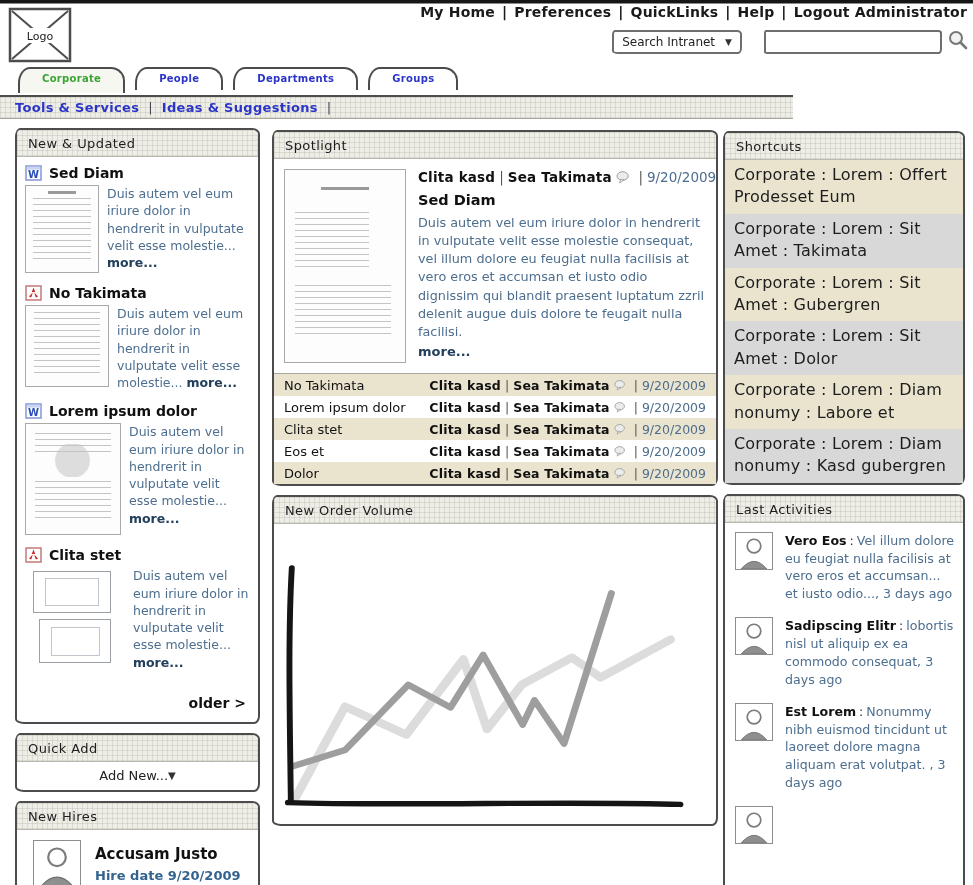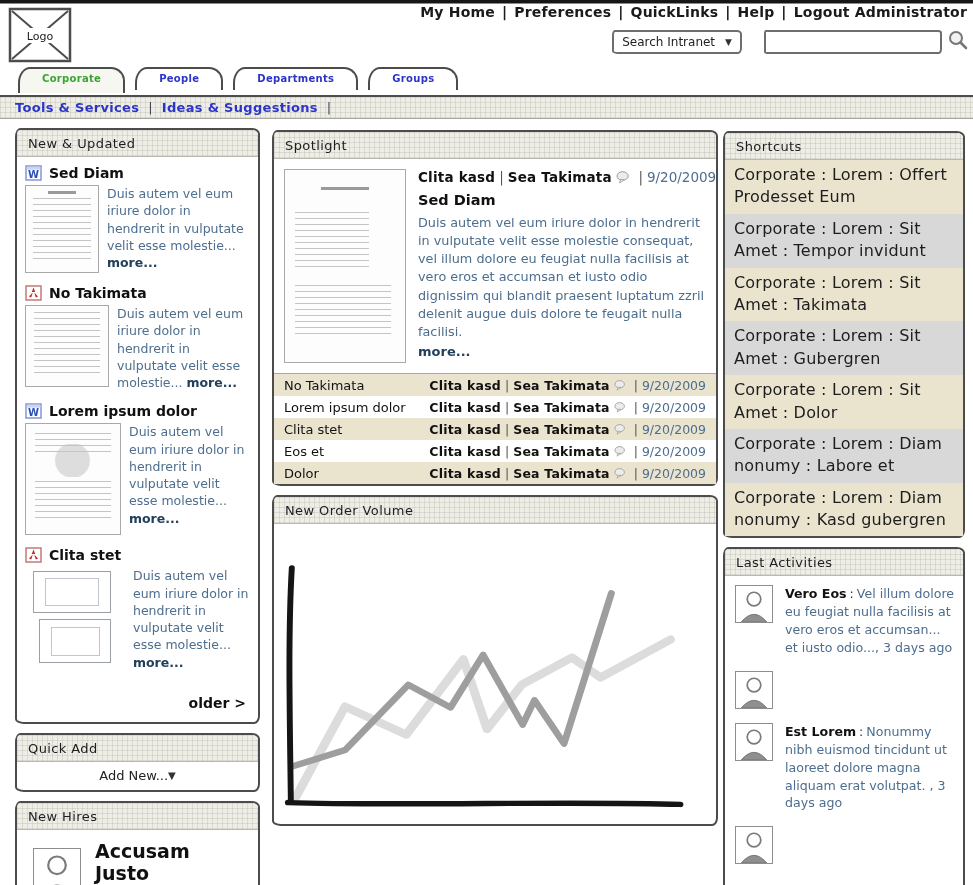--- a/index.html
+++ b/index.html
@@ -32,21 +32,21 @@
     font-weight:bold; letter-spacing:.3px; cursor:pointer; }
   .tab a { text-decoration:none; color:#2b35c8; }
   .tab.active { background:#f7f7f1; padding-bottom:8px; margin-bottom:-3px; }
   .tab.active a { color:#3aa532; }
   .grid-tex {
     background-color:#efeee6;
     background-image:
       repeating-linear-gradient(0deg, rgba(150,150,140,.22) 0 1px, transparent 1px 5px),
       repeating-linear-gradient(90deg, rgba(150,150,140,.22) 0 1px, transparent 1px 5px);
   }
-  .subnav { position:absolute; left:0; top:95px; width:973px; height:24px; z-index:2;
+  .subnav { position:absolute; left:0; top:95px; width:793px; height:24px; z-index:2;
     border-top:2px solid #4c4c4c; border-bottom:1px solid #a8a8a0;
     font-size:13px; font-weight:bold; padding:3px 0 0 15px; letter-spacing:.3px; }
   .subnav a { color:#2b35c8; text-decoration:none; cursor:pointer; }
   .subnav .pipe { margin:0 9px; color:#445; font-weight:normal; }
   
   .col-left   { position:absolute; left:15px;  top:128px; width:245px; }
   .col-center { position:absolute; left:272px; top:130px; width:446px; }
   .col-right  { position:absolute; left:723px; top:131px; width:242px; }
   
   .panel { background:#fff; border:2px solid #4c4c4c;
@@ -72,21 +72,21 @@
   .older { text-align:right; padding:4px 12px 10px; }
   .older a { font-size:14px; font-weight:bold; color:#111; text-decoration:none; cursor:pointer; }
   
   .qa-row { display:flex; justify-content:center; align-items:center;
     padding:6px 10px 7px; font-size:13px; color:#222; cursor:pointer; }
   .qa-row .arrow { font-size:10px; color:#333; }
   
   .nh-item { display:flex; gap:14px; align-items:center; padding:10px 10px 6px 16px; }
   .avatar { border:1px solid #8d8d8d; background:#fff; flex:none;
     display:flex; align-items:flex-end; justify-content:center; overflow:hidden; }
-  .nh-name { font-size:19px; font-weight:bold; color:#111; margin-bottom:5px; }
+  .nh-name { font-size:15px; font-weight:bold; color:#111; margin-bottom:5px; }
   .nh-date { font-size:13px; font-weight:bold; color:#33638f; text-decoration:none; cursor:pointer; display:block; }
   
   .sp-feature { display:flex; gap:12px; padding:10px 10px 4px; }
   .sp-thumb { width:122px; height:194px; }
   .sp-text { flex:1; min-width:0; }
   .meta { font-size:13.5px; color:#111; white-space:nowrap; }
   .meta b { font-weight:bold; letter-spacing:.2px; }
   .meta .pipe { font-weight:normal; color:#555; margin:0 4px; }
   .meta .date { color:#4d6e8e; }
   .sp-heading { font-size:14.5px; font-weight:bold; color:#111; margin:7px 0 6px; }
@@ -355,21 +355,20 @@
       </div>
     </div>
   </div>
 
   <div class="col-right">
 
     <div class="panel">
       <div class="pstrip grid-tex">Shortcuts</div>
       <div>
         <a class="sc-item">Corporate : Lorem : Offert Prodesset Eum</a>
-        <a class="sc-item">Corporate : Lorem : Sit Amet : Tempor invidunt</a>
         <a class="sc-item">Corporate : Lorem : Sit Amet : Takimata</a>
         <a class="sc-item">Corporate : Lorem : Sit Amet : Gubergren</a>
         <a class="sc-item">Corporate : Lorem : Sit Amet : Dolor</a>
         <a class="sc-item">Corporate : Lorem : Diam nonumy : Labore et</a>
         <a class="sc-item">Corporate : Lorem : Diam nonumy : Kasd gubergren</a>
       </div>
     </div>
 
     <div class="panel" style="min-height:450px;">
       <div class="pstrip grid-tex">Last Activities</div>
@@ -384,20 +383,21 @@
         <p class="la-text"><a class="la-name">Vero Eos</a><span class="la-sep">:</span><span>Vel illum dolore eu feugiat nulla facilisis at vero eros et accumsan... et iusto odio..., 3 days ago</span></p>
       </div>
 
       <div class="la-item">
         <div class="avatar" style="width:38px;height:38px;">
           <svg width="34" height="34" viewBox="0 0 40 40">
               <circle cx="20" cy="13" r="8" fill="none" stroke="#7b7b7b" stroke-width="2"></circle>
               <path d="M5 40 Q20 22 35 40 Z" fill="#8f8f8f" stroke="#6f6f6f"></path>
             </svg>
         </div>
+        <p class="la-text"><a class="la-name">Sadipscing Elitr</a><span class="la-sep">:</span><span>lobortis nisl ut aliquip ex ea commodo consequat, 3 days ago</span></p>
       </div>
 
       <div class="la-item">
         <div class="avatar" style="width:38px;height:38px;">
           <svg width="34" height="34" viewBox="0 0 40 40">
               <circle cx="20" cy="13" r="8" fill="none" stroke="#7b7b7b" stroke-width="2"></circle>
               <path d="M5 40 Q20 22 35 40 Z" fill="#8f8f8f" stroke="#6f6f6f"></path>
             </svg>
         </div>
         <p class="la-text"><a class="la-name">Est Lorem</a><span class="la-sep">:</span><span>Nonummy nibh euismod tincidunt ut laoreet dolore magna aliquam erat volutpat. , 3 days ago</span></p>

